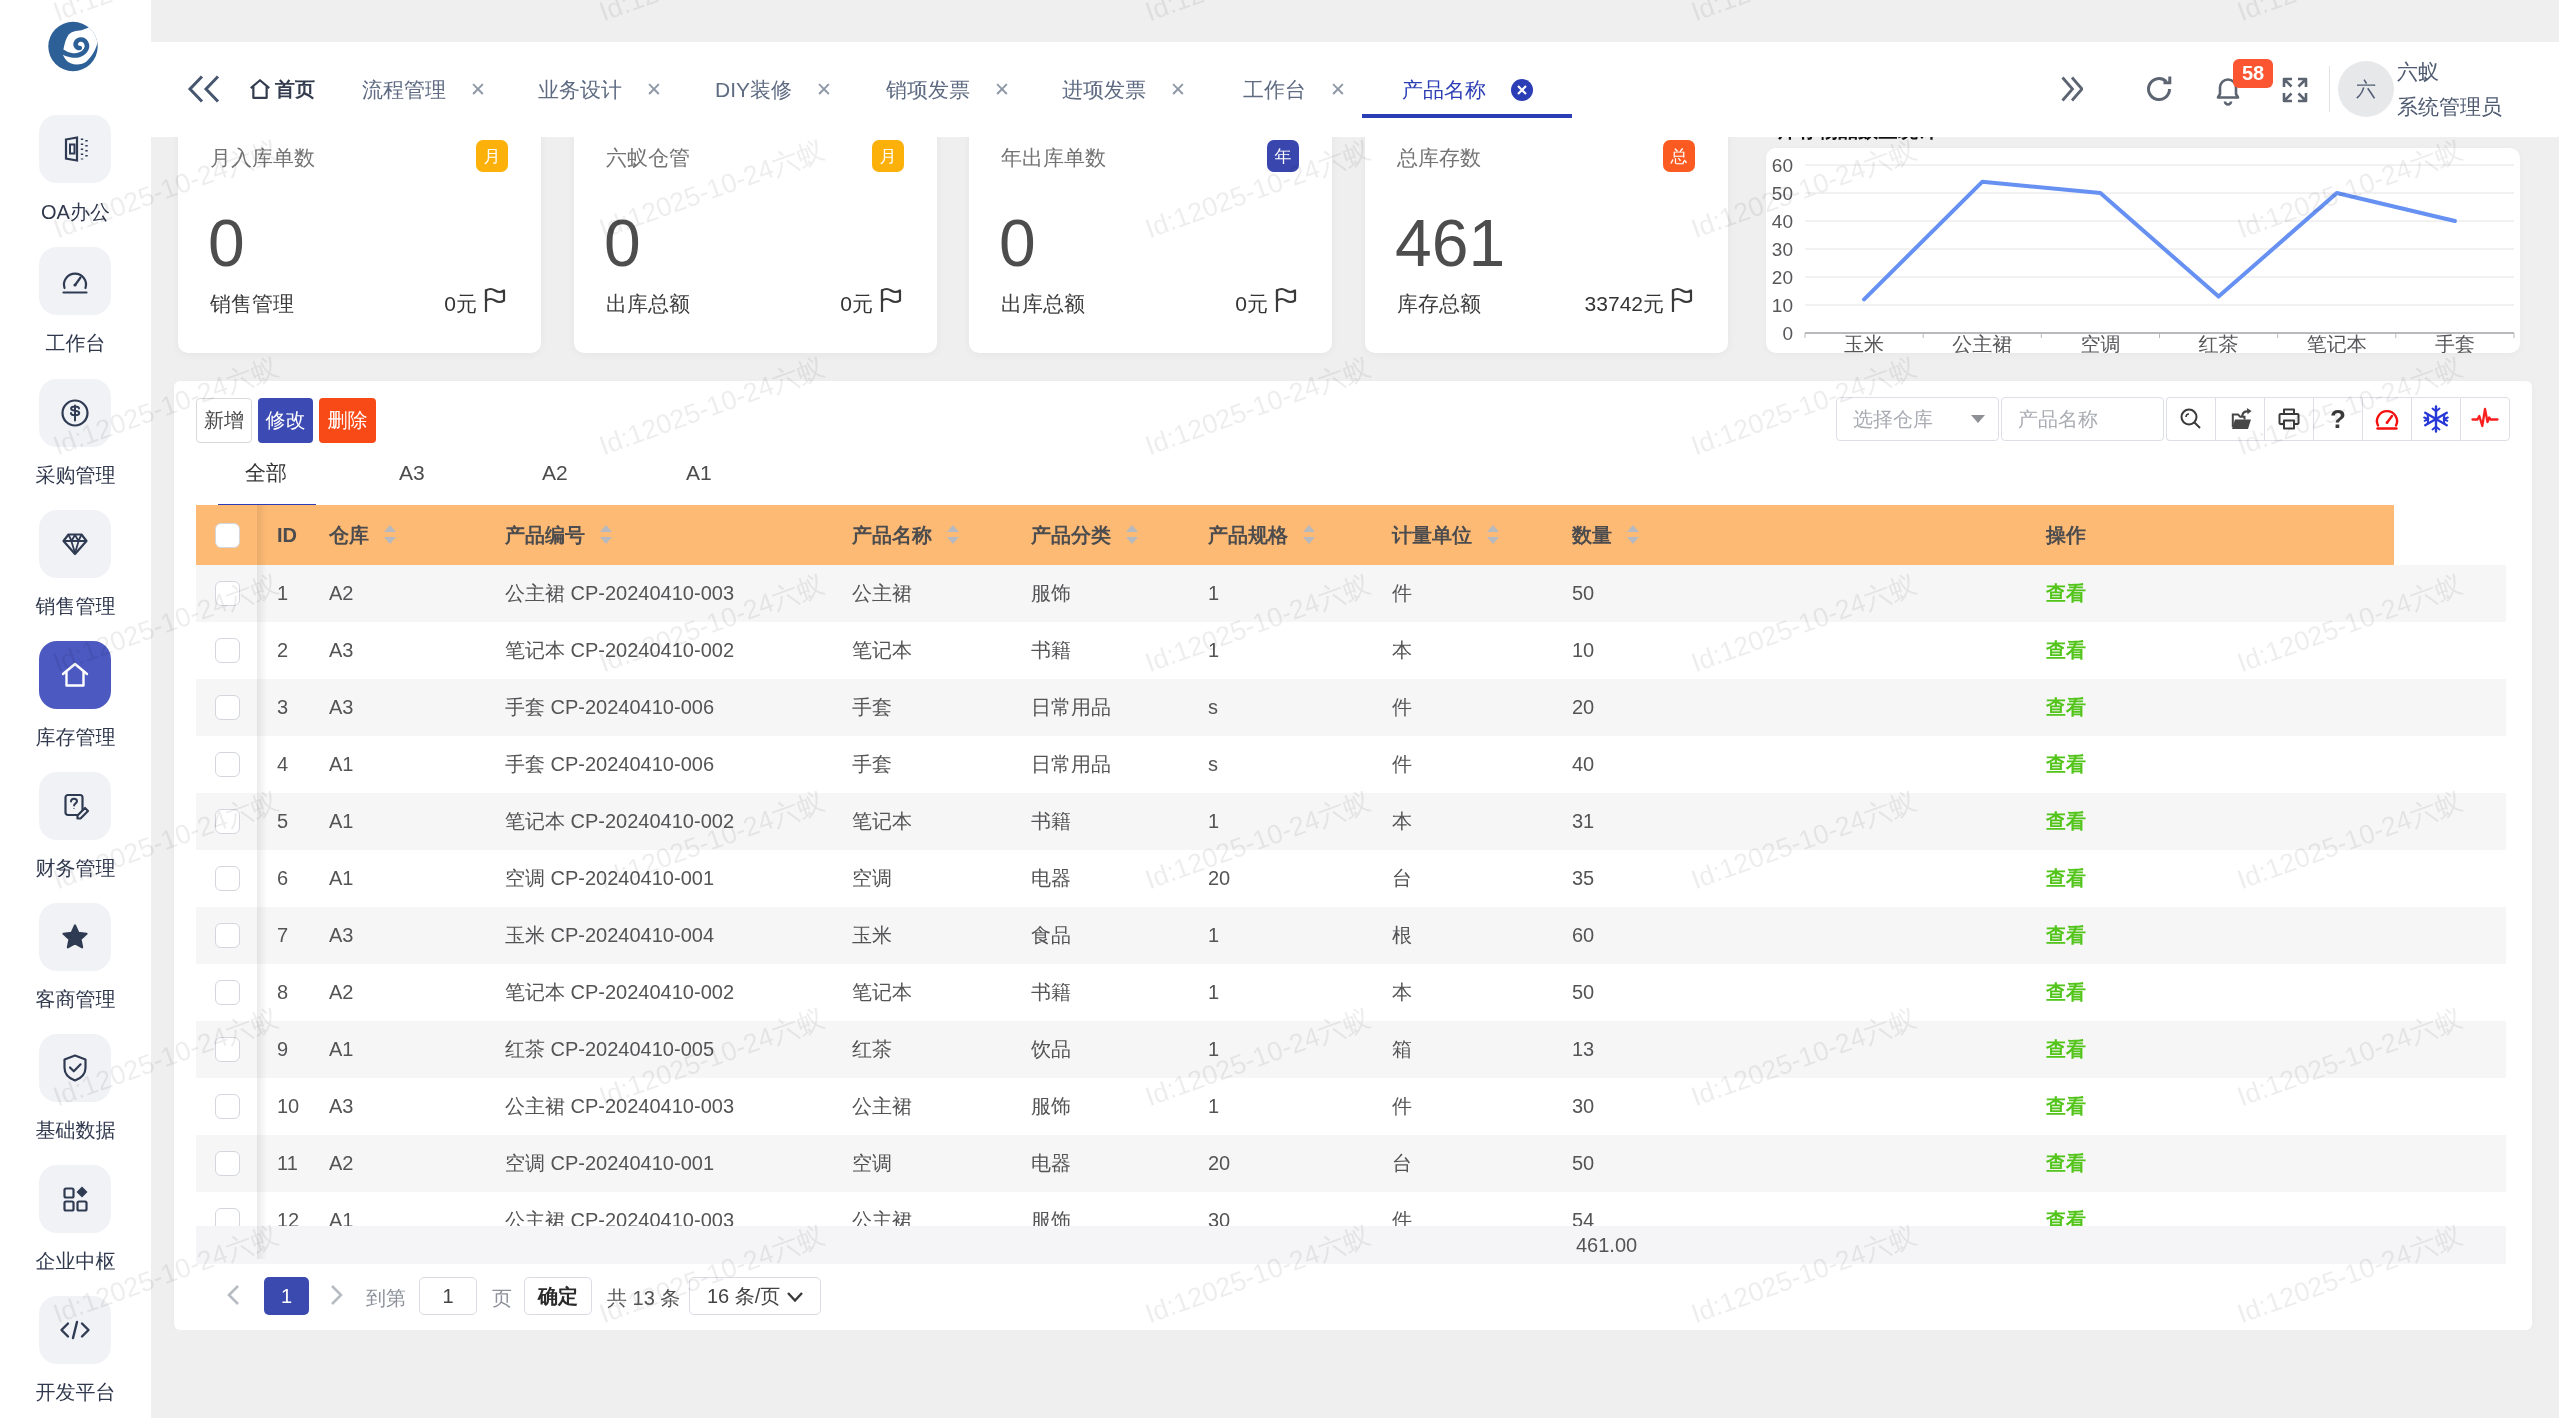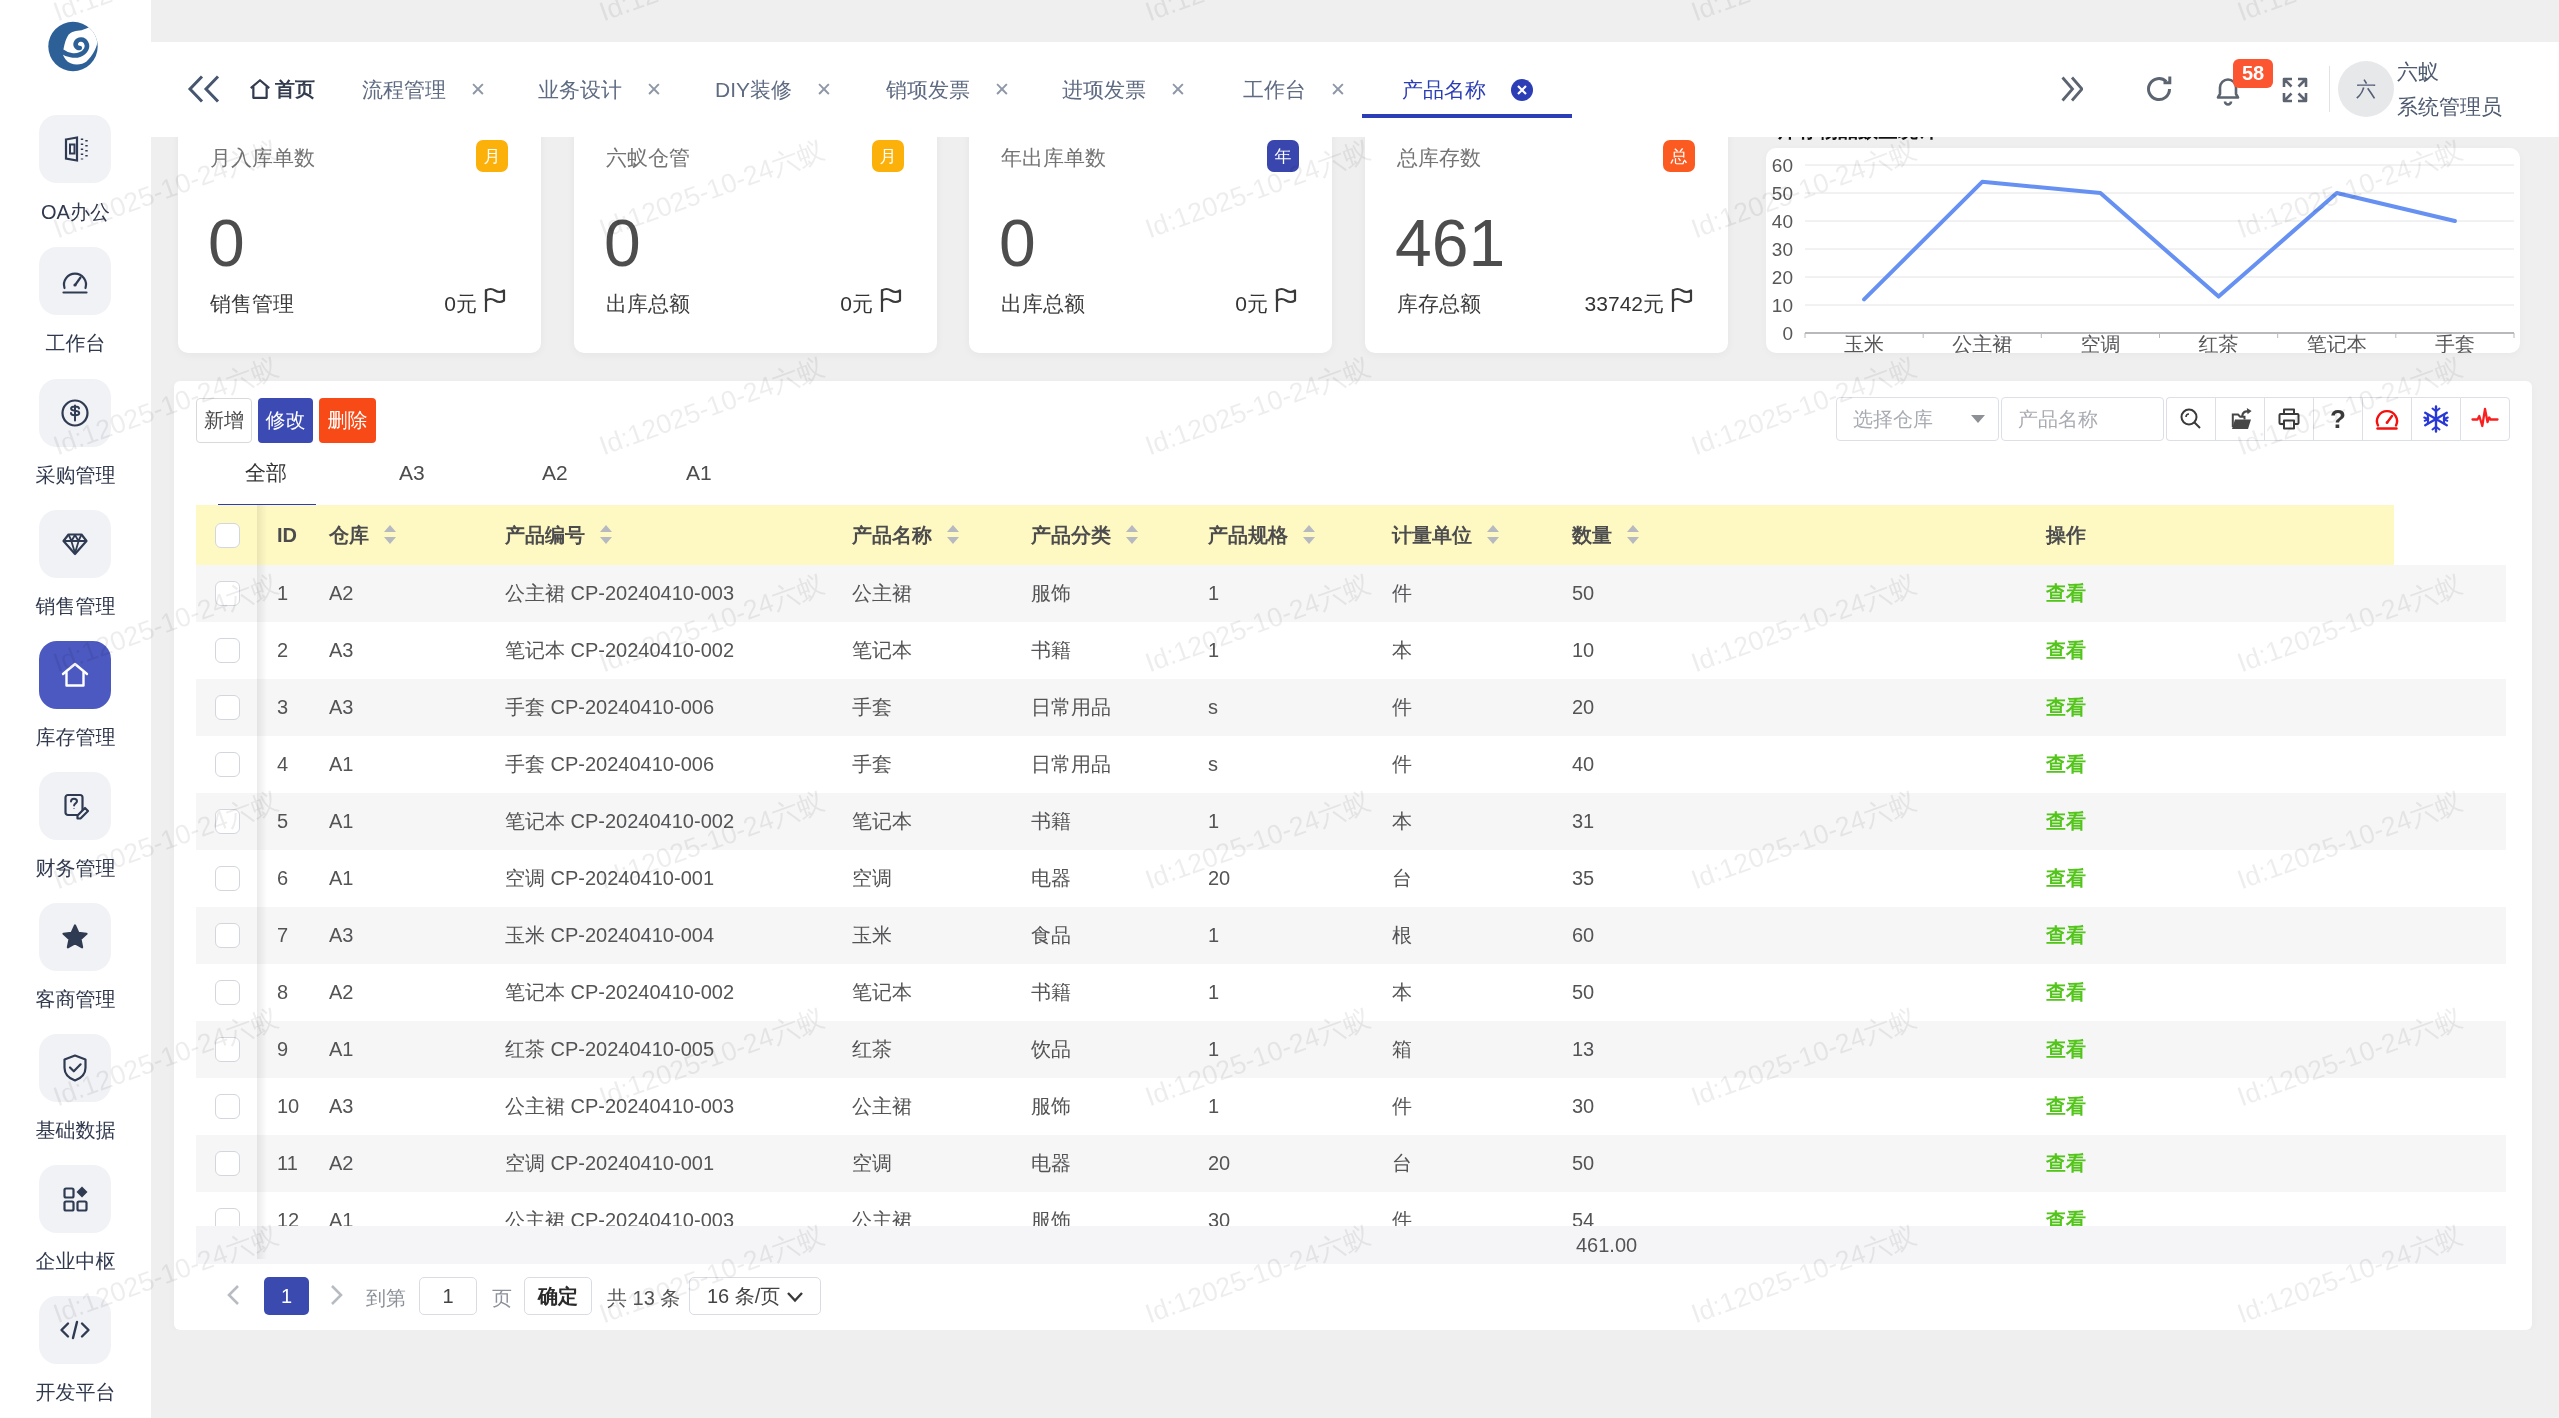--- a/index.html
+++ b/index.html
@@ -25,21 +25,21 @@
   .card .bl { position:absolute; left:32px; top:176px; font-size:21px; color:#3c3c3c; }
   .card .bv { position:absolute; right:64px; top:176px; font-size:21px; color:#333; }
   .card .flag { position:absolute; right:33px; top:172px; }
   
   .chart-title { position:absolute; left:1778px; top:117px; font-size:20px; font-weight:bold; color:#111; }
   .chart-panel { position:absolute; left:1766px; top:148px; width:754px; height:205px; background:#fff; border-radius:10px; box-shadow:0 2px 8px rgba(0,0,0,0.03); }
   
   .panel { position:absolute; left:174px; top:381px; width:2358px; height:949px; background:#fff; border-radius:6px; box-shadow:0 2px 8px rgba(0,0,0,0.03); }
   .btn { position:absolute; top:398px; height:45px; border-radius:4px; font-size:20px; display:flex; align-items:center; justify-content:center; }
   .gtab { position:absolute; top:459px; height:28px; font-size:21px; color:#4c4c4c; display:flex; align-items:center; }
-  .thead { position:absolute; left:196px; top:505px; width:2198px; height:60px; background:#fef9c3; }
+  .thead { position:absolute; left:196px; top:505px; width:2198px; height:60px; background:#fdba74; }
   .th { position:absolute; top:0; height:60px; display:flex; align-items:center; font-size:20px; font-weight:bold; color:#4c4c4e; }
   .row { position:absolute; left:196px; width:2310px; height:57px; }
   .row.stripe { background:#f6f6f7; }
   .cell { position:absolute; top:0; height:57px; display:flex; align-items:center; font-size:20px; color:#545456; }
   .ck { width:25px; height:25px; border:1px solid #d3d6dc; border-radius:6px; background:#fff; }
   .caret { display:inline-block; margin-left:14px; }
   .look { color:#52c41a; font-weight:bold; }
   .sum-row { position:absolute; left:196px; top:1226px; width:2310px; height:38px; background:#f5f5f7; }
   
   .pgbox { position:absolute; top:1277px; height:38px; border-radius:5px; font-size:20px; display:flex; align-items:center; justify-content:center; }

